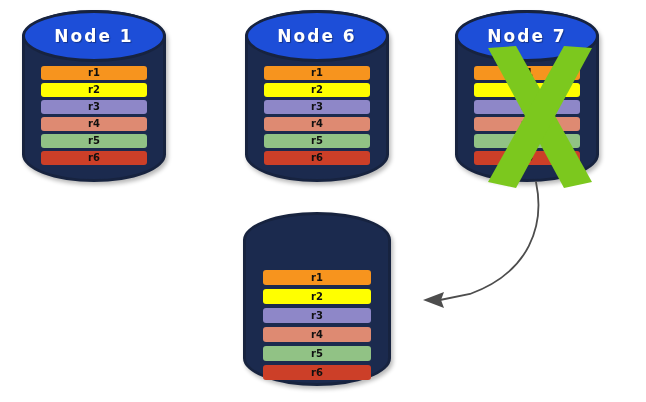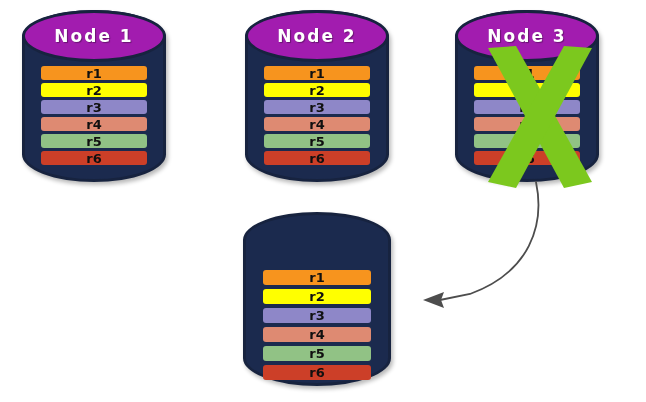--- a/index.html
+++ b/index.html
@@ -31,21 +31,21 @@
     border-radius: 50% / 16%;
     box-sizing: border-box;
     box-shadow: 2px 3px 4px rgba(0,0,0,0.28);
   }
   .cyl-top {
     position: absolute;
     left: 0;
     top: 0;
     width: 100%;
     height: 52px;
-    background: #a21caf;
+    background: #1d4ed8;
     border: 3px solid #17233f;
     border-radius: 50%;
     box-sizing: border-box;
     display: flex;
     align-items: center;
     justify-content: center;
   }
   .cyl-title {
     color: #ffffff;
     font-size: 17px;
@@ -69,21 +69,21 @@
   .row {
     width: 106px;
     height: 14px;
     border-radius: 3px;
     display: flex;
     align-items: center;
     justify-content: center;
     box-sizing: border-box;
   }
   .row-label {
-    font-size: 13px;
+    font-size: 10px;
     font-weight: bold;
     color: #101010;
     line-height: 1;
     user-select: none;
   }
 
   
   .node4 .row { width: 108px; height: 15px; }
   .node4 .rows { gap: 4px; }
 
@@ -131,21 +131,21 @@
       </div>
       <div class="row" style="background:#cc3f28;">
         <span class="row-label">r6</span>
       </div>
     </div>
   </div>
 
   <div class="node node2" style="left:245px; top:10px; width:144px; height:172px;">
     <div class="cyl-body"></div>
     <div class="cyl-top">
-      <span class="cyl-title">Node  2</span>
+      <span class="cyl-title">Node  6</span>
     </div>
     <div class="rows" style="top:56px;">
       <div class="row" style="background:#f7941e;">
         <span class="row-label">r1</span>
       </div>
       <div class="row" style="background:#ffff00;">
         <span class="row-label">r2</span>
       </div>
       <div class="row" style="background:#8e87c8;">
         <span class="row-label">r3</span>
@@ -158,21 +158,21 @@
       </div>
       <div class="row" style="background:#cc3f28;">
         <span class="row-label">r6</span>
       </div>
     </div>
   </div>
 
   <div class="node node3" style="left:455px; top:10px; width:144px; height:172px;">
     <div class="cyl-body"></div>
     <div class="cyl-top">
-      <span class="cyl-title">Node  3</span>
+      <span class="cyl-title">Node  7</span>
     </div>
     <div class="rows" style="top:56px;">
       <div class="row" style="background:#f7941e;">
         <span class="row-label">r1</span>
       </div>
       <div class="row" style="background:#ffff00;">
         <span class="row-label">r2</span>
       </div>
       <div class="row" style="background:#8e87c8;">
         <span class="row-label">r3</span>

